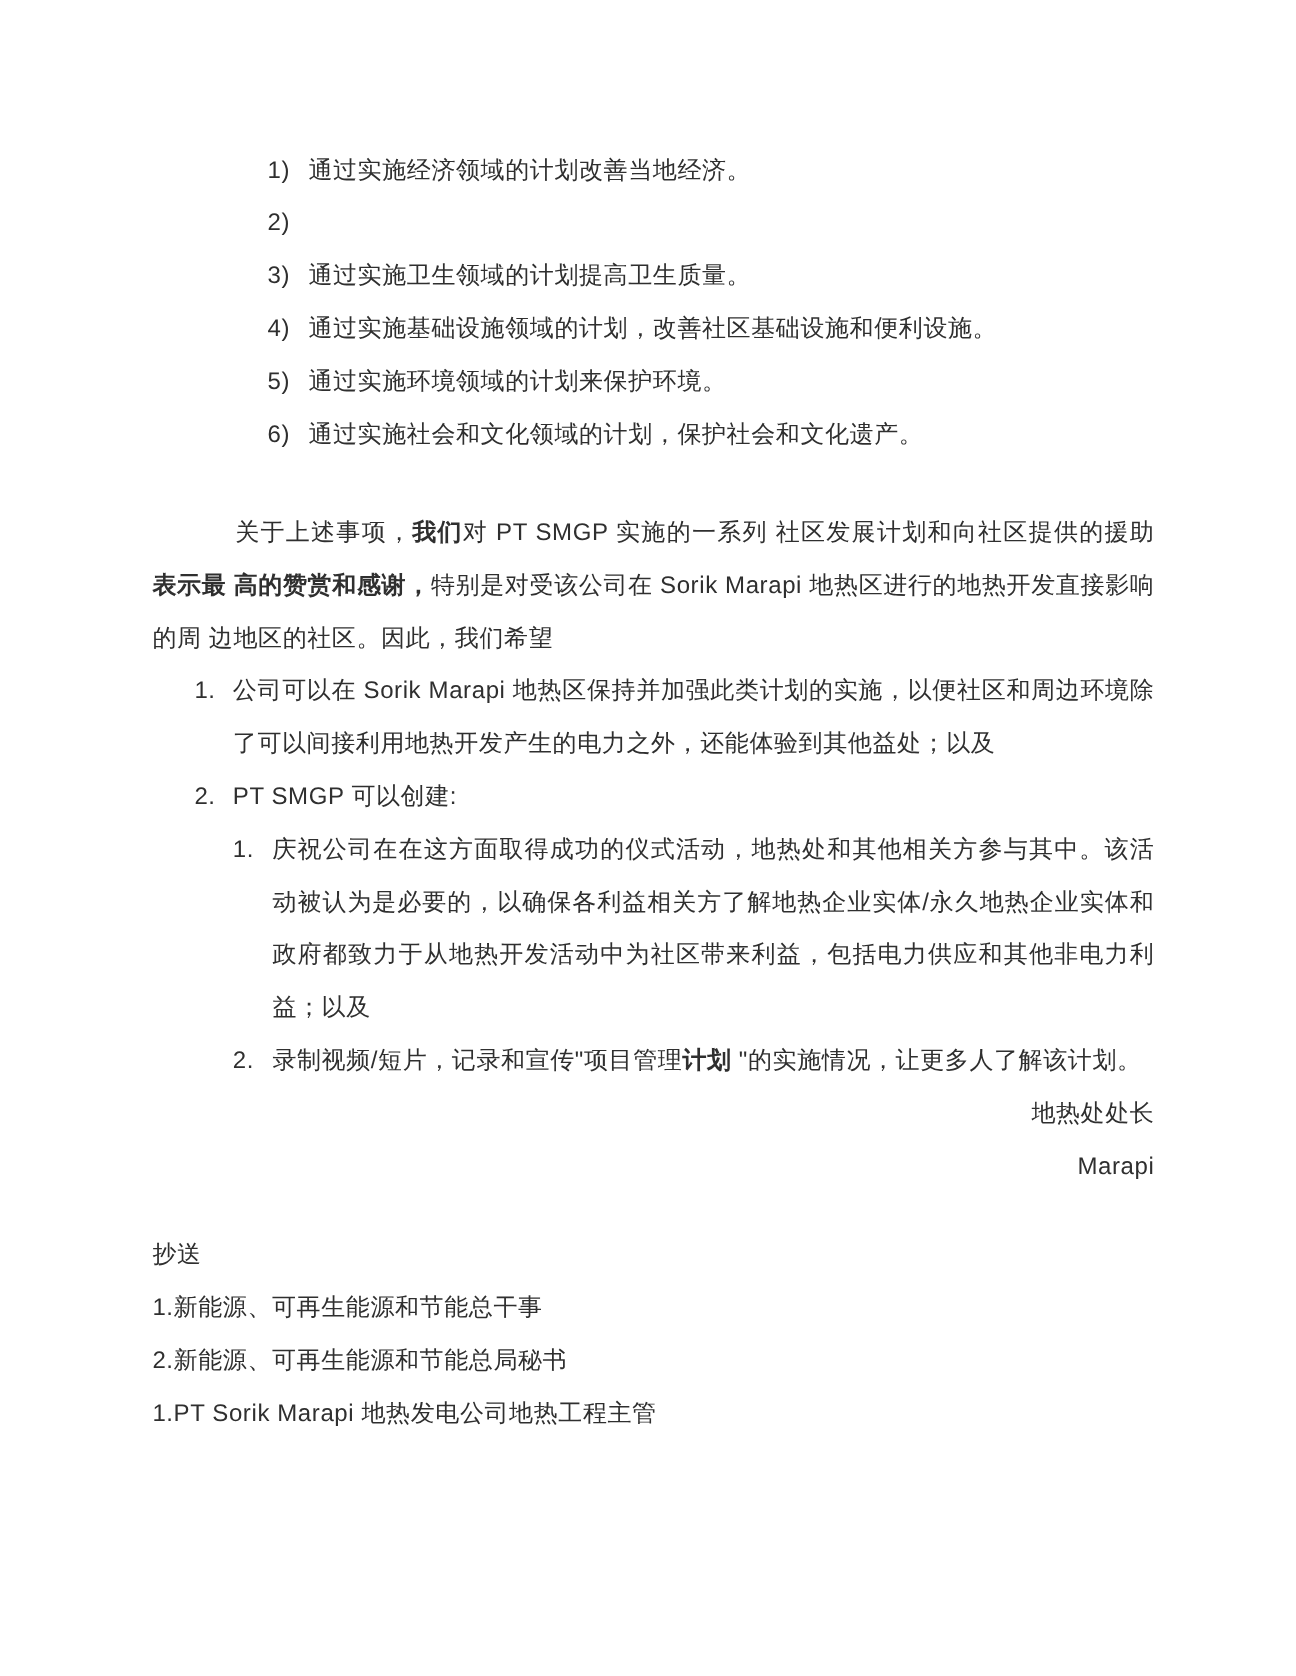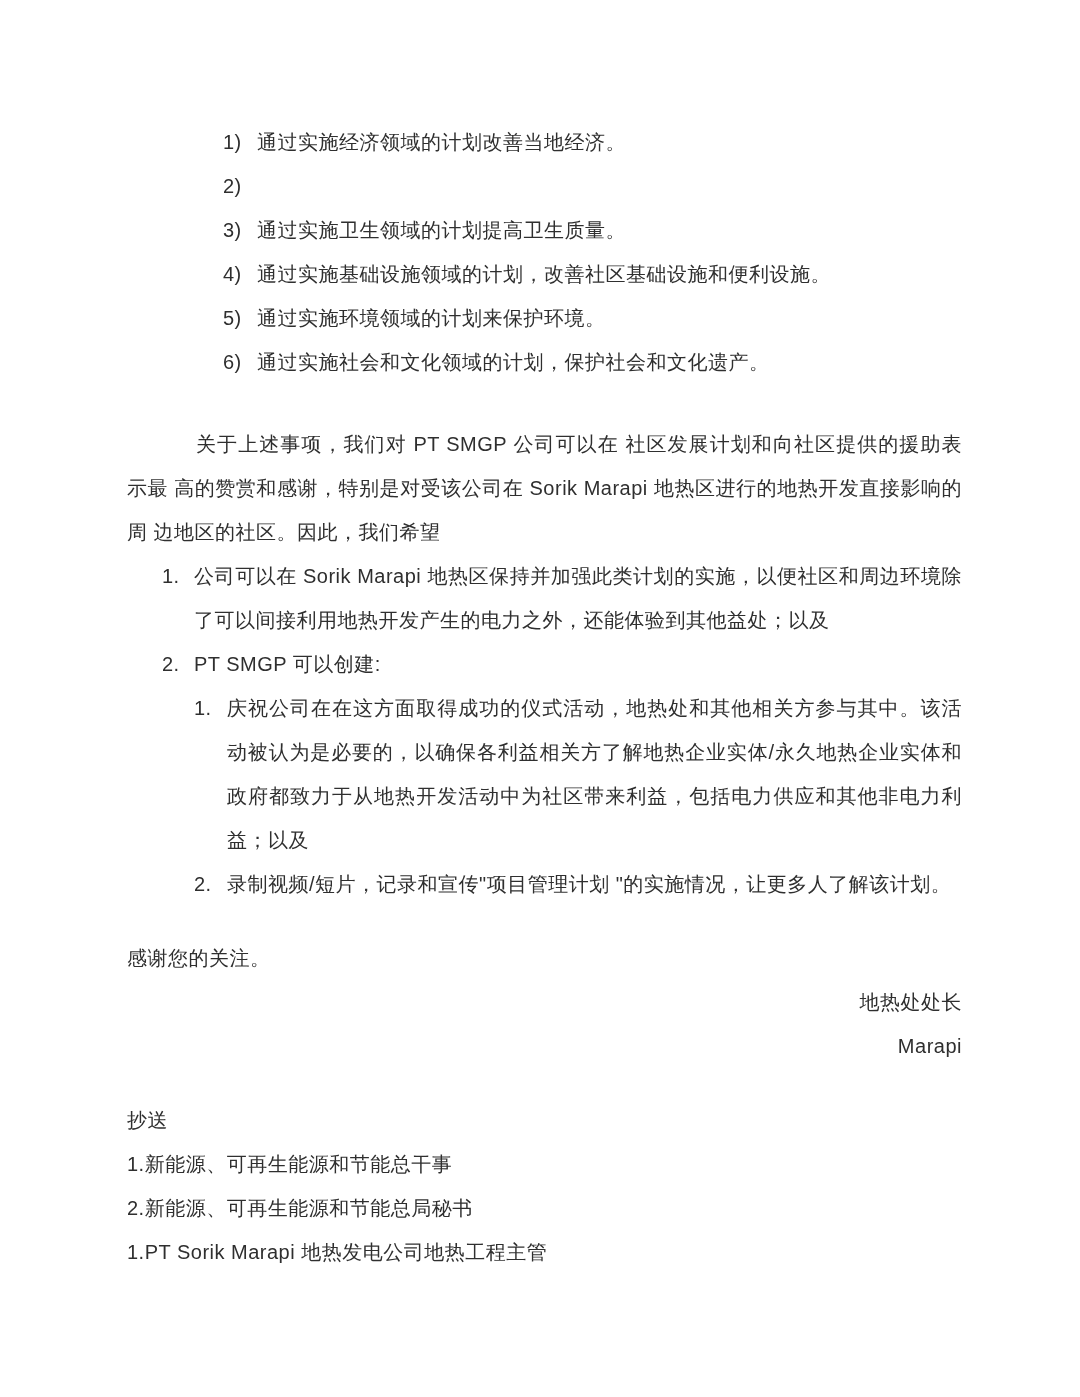--- a/index.html
+++ b/index.html
@@ -11,21 +11,21 @@
     margin: 0 auto;
     background: #ffffff;
     color: #2f2f2f;
     font-family: "Liberation Sans", "DejaVu Sans", sans-serif;
     font-size: 20px;
     letter-spacing: 0.5px;
     line-height: 44px;
     padding: 120px 118px 0 127px;
     overflow: hidden;
   }
-  b, .bold { font-weight: 400; }
+  b, .bold { font-weight: 700; }
 
   
   .plist { margin-bottom: 38px; }
   .plist .row { display: flex; padding-left: 96px; }
   .plist .num { flex: none; width: 34px; }
   .plist .txt { flex: 1; font-family: Liberation Serif, serif; }
 
   .para {
     text-align: justify;
     text-indent: 69px;
@@ -69,21 +69,21 @@
     <div class="row">
         <span class="num">5)</span>
         <span class="txt">通过实施环境领域的计划来保护环境。</span>
       </div>
     <div class="row">
         <span class="num">6)</span>
         <span class="txt">通过实施社会和文化领域的计划，保护社会和文化遗产。</span>
       </div>
   </div>
 
-  <p class="para"><span>关于上述事项，</span><b>我们</b><span>对 PT SMGP 公司可以在 社区发展计划和向社区提供的援助</span><b>表示最 高的赞赏和感谢，</b><span>特别是对受该公司在 Sorik Marapi 地热区进行的地热开发直接影响的周 边地区的社区。因此，我们希望</span></p>
+  <p class="para"><span>关于上述事项，</span><b>我们</b><span>对 PT SMGP 实施的一系列 社区发展计划和向社区提供的援助</span><b>表示最 高的赞赏和感谢，</b><span>特别是对受该公司在 Sorik Marapi 地热区进行的地热开发直接影响的周 边地区的社区。因此，我们希望</span></p>
 
   <div class="rlist">
     <div class="row">
         <span class="num">1.</span>
         <span class="txt">公司可以在 Sorik Marapi 地热区保持并加强此类计划的实施，以便社区和周边环境除了可以间接利用地热开发产生的电力之外，还能体验到其他益处；以及</span>
       </div>
     <div class="row">
         <span class="num">2.</span>
         <span class="txt">PT SMGP 可以创建:</span>
       </div>
@@ -93,21 +93,20 @@
     <div class="row">
         <span class="num">1.</span>
         <span class="txt">庆祝公司在在这方面取得成功的仪式活动，地热处和其他相关方参与其中。该活动被认为是必要的，以确保各利益相关方了解地热企业实体/永久地热企业实体和政府都致力于从地热开发活动中为社区带来利益，包括电力供应和其他非电力利益；以及</span>
       </div>
     <div class="row">
         <span class="num">2.</span>
         <span class="txt"><span>录制视频/短片，记录和宣传"项目管理</span><b>计划</b><span> "的实施情况，让更多人了解该计划。</span></span>
       </div>
   </div>
 
-  <p class="thanks">感谢您的关注。</p>
 
   <p class="sign">地热处处长</p>
   <p class="sign">Marapi</p>
 
   <p class="cc-label">抄送</p>
   <p class="cc-item">1.新能源、可再生能源和节能总干事</p>
   <p class="cc-item">2.新能源、可再生能源和节能总局秘书</p>
   <p class="cc-item">1.PT Sorik Marapi 地热发电公司地热工程主管</p>
 
 </div>

